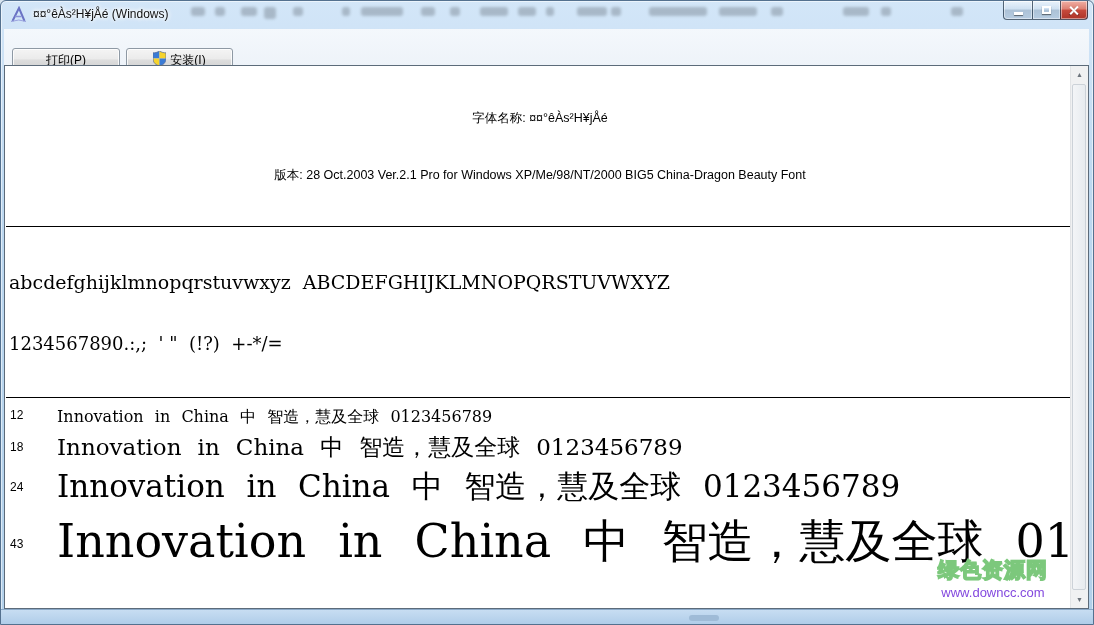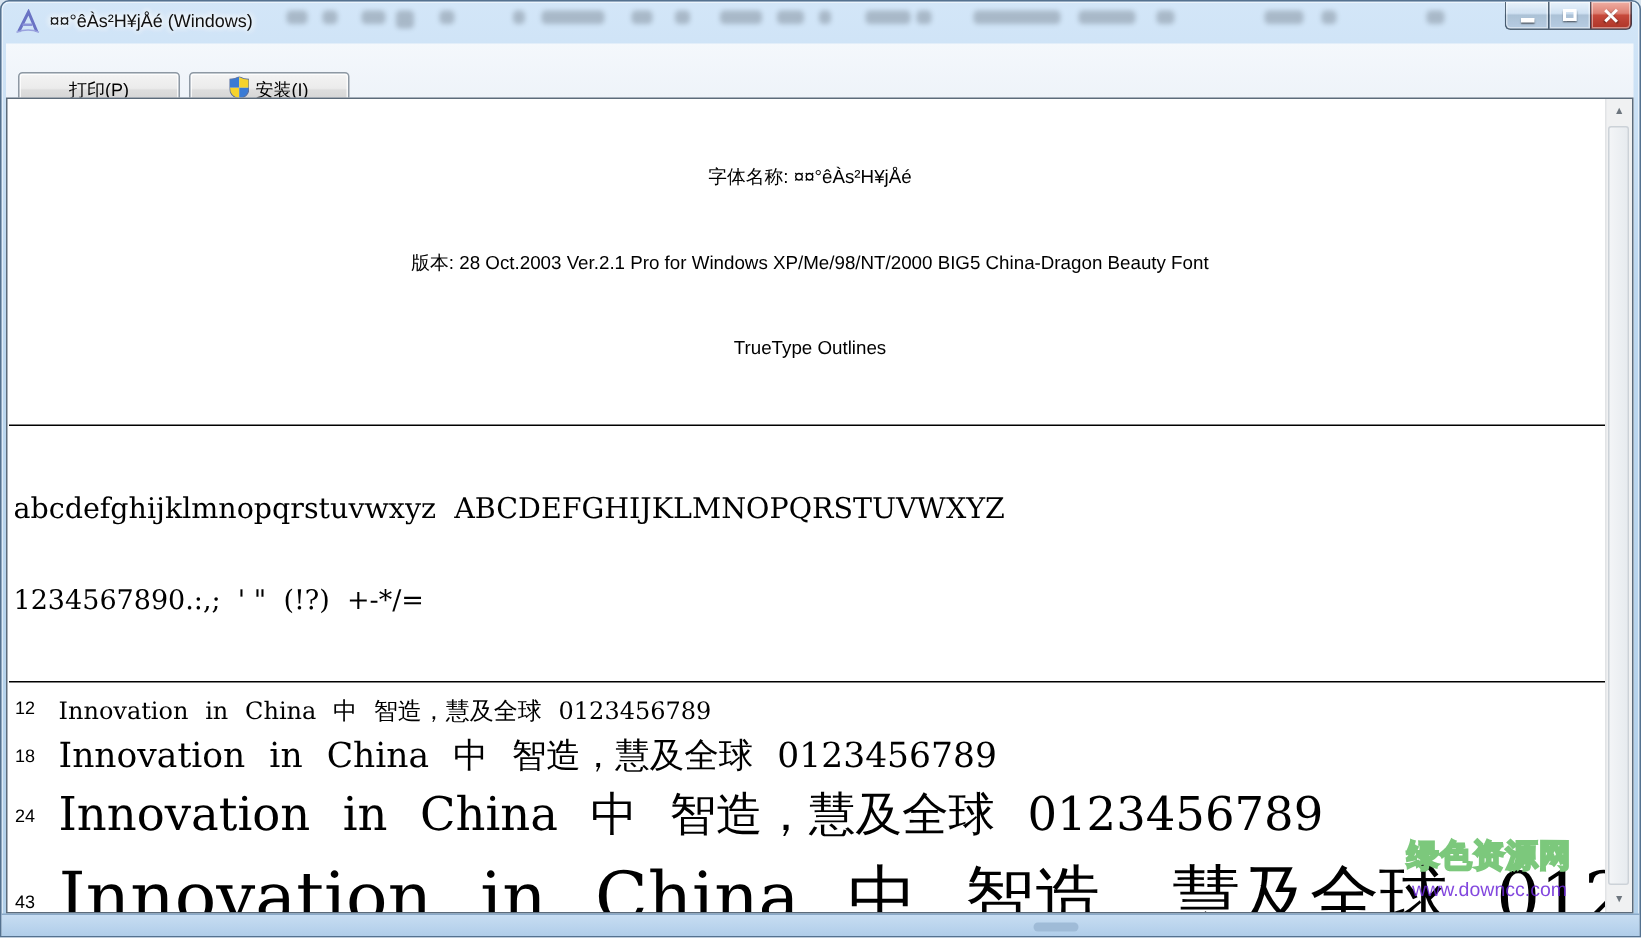--- a/index.html
+++ b/index.html
@@ -59,21 +59,21 @@
 
   .info{padding:5px 0 3px 4px;font-size:12.5px;color:#000;line-height:19px;white-space:pre;text-align:center;}
   .divider{border-top:1px solid #000;margin:0;}
   .charset{padding:5px 0 4px 3px;font-family:"DejaVu Serif", serif;color:#000;white-space:pre;}
   .cs-letters{font-size:19px;line-height:25px;}
   .cs-symbols{font-size:18px;line-height:22px;}
 
   .rows{position:relative;overflow:hidden;height:423px;}
   .row{position:relative;display:flex;align-items:flex-end;white-space:nowrap;overflow:visible;}
   .sz{position:absolute;left:4px;font-size:12px;color:#000;font-family:"Liberation Sans",sans-serif;}
-  .stext{font-family:"DejaVu Serif", serif;color:#000;line-height:1;padding-left:33px;word-spacing:.38em;}
+  .stext{font-family:"DejaVu Serif", serif;color:#000;line-height:1;padding-left:51px;word-spacing:.38em;}
   .r12{height:27px}.r18{height:34px}.r24{height:43px}.r36{height:62px}
   .r12 .stext{font-size:16px}.r18 .stext{font-size:23px}.r24 .stext{font-size:31px}
   .r36 .stext{font-size:46px}
   .r12 .sz{bottom:3px}.r18 .sz{bottom:5px}.r24 .sz{bottom:8px}.r36 .sz{bottom:13px}
 
   
   .watermark{position:absolute;right:22px;bottom:8px;text-align:center;z-index:5;pointer-events:none;}
   .wm-name{font-size:21px;font-weight:bold;letter-spacing:1px;color:rgba(255,255,255,.25);
     -webkit-text-stroke:1.6px #7cc87c;text-stroke:1.6px #7cc87c;font-family:"Liberation Sans",sans-serif;
     text-shadow:0 0 1px #9ad89a;}
@@ -166,21 +166,20 @@
       <span>安装(I)</span>
     </div>
   </div>
 
   <div class="content">
     <div class="preview">
 
       <div class="info">
         <div>字体名称: ¤¤°êÀs²H¥jÅé</div>
         <div>版本: 28 Oct.2003 Ver.2.1 Pro for Windows XP/Me/98/NT/2000 BIG5 China-Dragon Beauty Font</div>
-        <div>TrueType Outlines</div>
       </div>
 
       <div class="divider"></div>
 
       <div class="charset">
         <div class="cs-letters">abcdefghijklmnopqrstuvwxyz  ABCDEFGHIJKLMNOPQRSTUVWXYZ</div>
         <div class="cs-symbols">1234567890.:,;  ' "  (!?)  +-*/=</div>
       </div>
 
       <div class="divider"></div>

